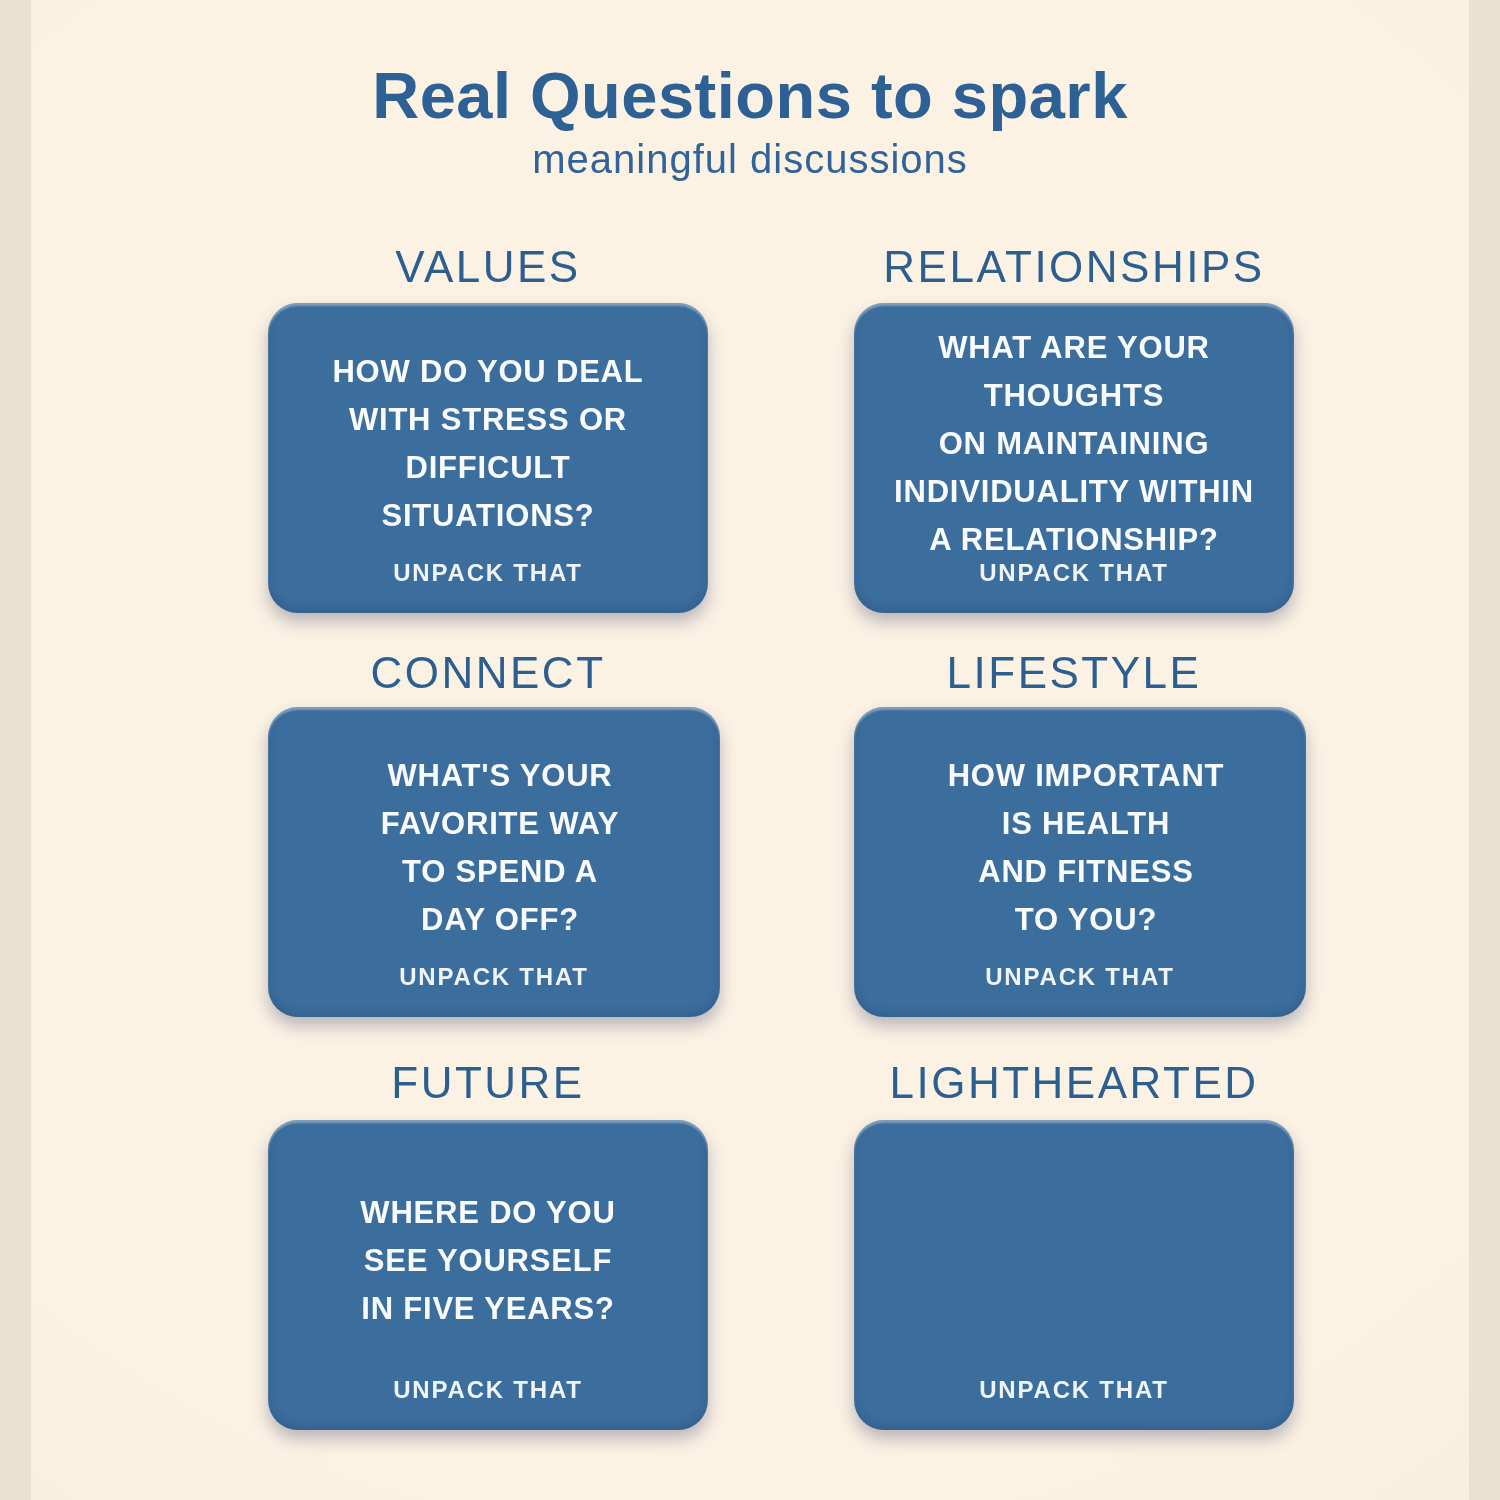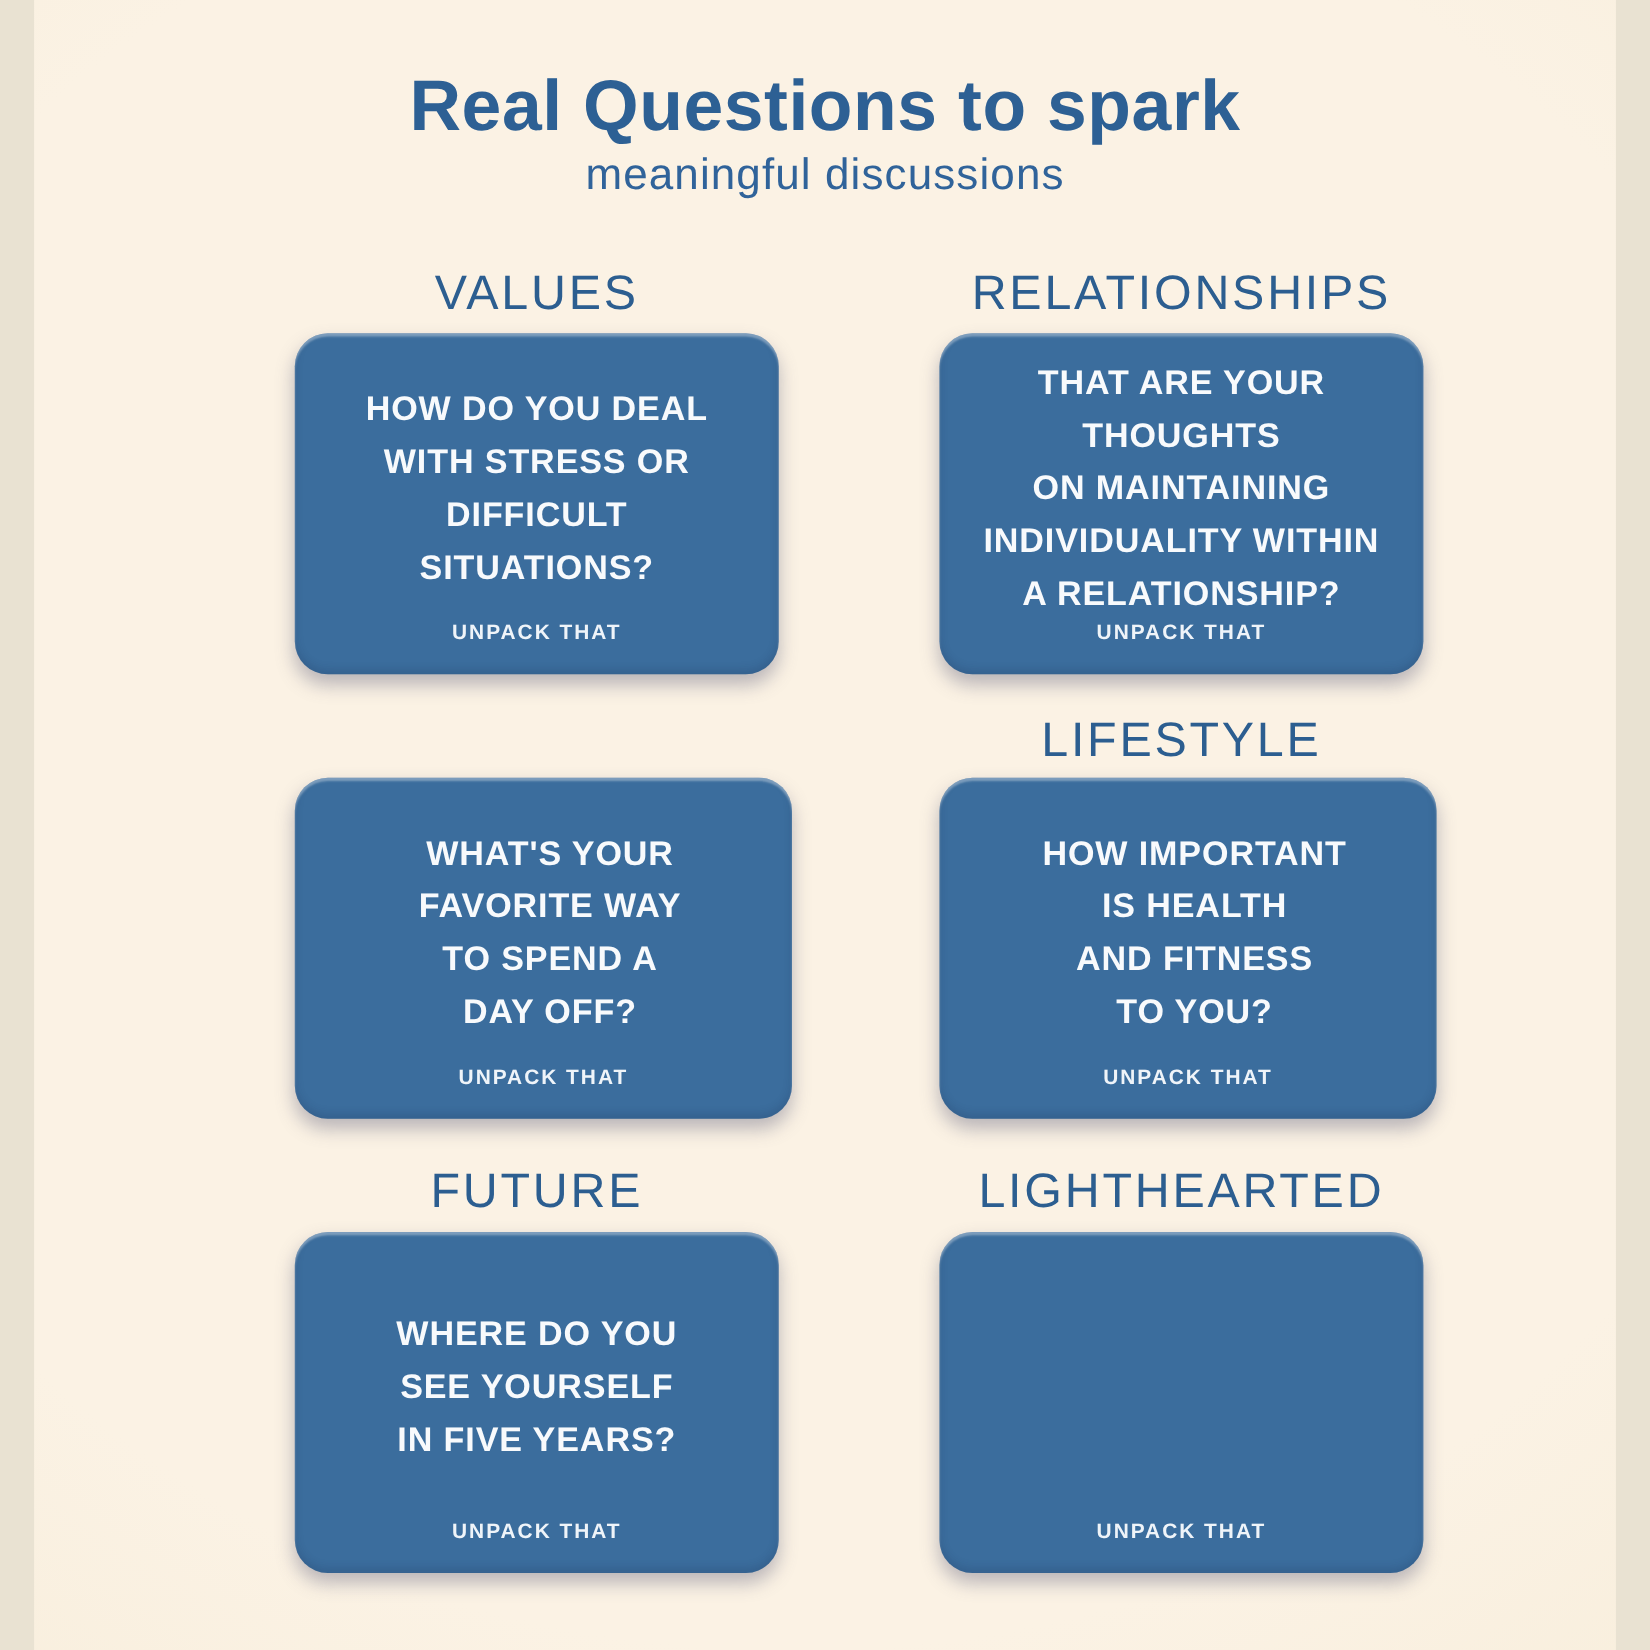--- a/index.html
+++ b/index.html
@@ -86,21 +86,21 @@
     line-height: 48px;
     white-space: pre-line;
   }
   .brand {
     position: absolute;
     bottom: 26px;
     left: 0;
     width: 100%;
     text-align: center;
     color: #EFF4F9;
-    font-size: 19px;
+    font-size: 24px;
     font-weight: 700;
     letter-spacing: 1.8px;
   }
 </style>
 </head>
 <body>
 
 <div class="canvas">
 
   <div class="title-block">
@@ -112,27 +112,28 @@
   <div class="cat-label col-left label-row1">VALUES</div>
 
   <div class="card col-left card-row1">
     <div class="question">HOW DO YOU DEAL
 WITH STRESS OR
 DIFFICULT
 SITUATIONS?</div>
     <div class="brand">UNPACK THAT</div>
   </div>
   <div class="card col-right card-row1">
-    <div class="question">THAT ARE YOUR THOUGHTS
+    <div class="question">WHAT ARE YOUR THOUGHTS
 ON MAINTAINING
 INDIVIDUALITY WITHIN
 A RELATIONSHIP?</div>
     <div class="brand">UNPACK THAT</div>
   </div>
 
+  <div class="cat-label col-left label-row2">CONNECT</div>
   <div class="cat-label col-right label-row2">LIFESTYLE</div>
 
   <div class="card col-left card-row2">
     <div class="question">WHAT'S YOUR
 FAVORITE WAY
 TO SPEND A
 DAY OFF?</div>
     <div class="brand">UNPACK THAT</div>
   </div>
   <div class="card col-right card-row2">

